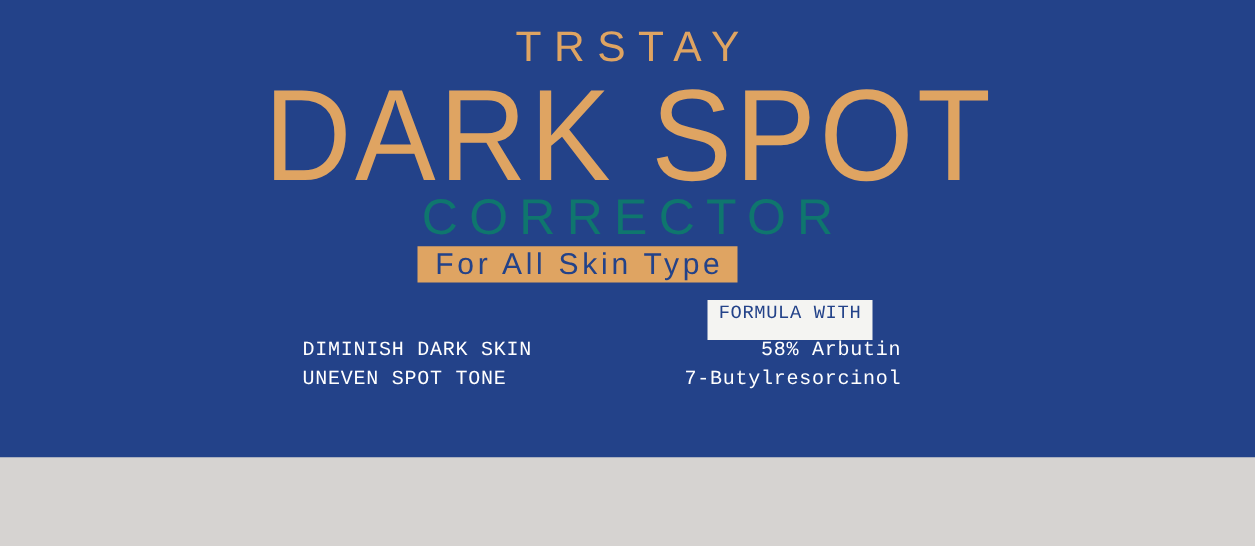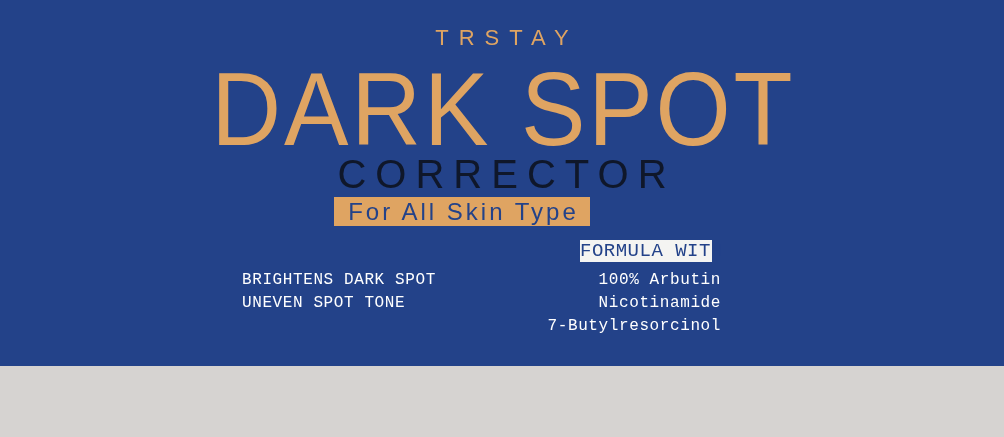--- a/index.html
+++ b/index.html
@@ -35,21 +35,21 @@
   }
   
   #brand {
     position: absolute;
     left: 0;
     top: 20px;
     width: 1004px;
     text-align: center;
     color: #dfa462;
     font-family: "Liberation Sans", sans-serif;
-    font-size: 22px;
+    font-size: 34px;
     font-weight: 400;
     letter-spacing: 10px;
     text-indent: 10px;
     line-height: 36px;
     white-space: pre;
   }
   
   #headline {
     position: absolute;
     left: 0;
@@ -67,21 +67,21 @@
     transform-origin: center top;
     white-space: pre;
   }
   
   #subhead {
     position: absolute;
     left: 0;
     top: 152px;
     width: 1004px;
     text-align: center;
-    color: #0f172a;
+    color: #0f766e;
     font-family: "Liberation Sans", sans-serif;
     font-size: 40px;
     font-weight: 400;
     letter-spacing: 9px;
     text-indent: 9px;
     line-height: 44px;
     white-space: pre;
   }
   
   #skin-band-wrap {
@@ -117,28 +117,28 @@
     font-family: "Liberation Mono", monospace;
     font-size: 16px;
     font-weight: 400;
     letter-spacing: 0.6px;
     line-height: 23px;
     white-space: pre;
   }
   
   #formula-badge {
     position: absolute;
-    left: 580px;
+    left: 566px;
     top: 240px;
     width: 132px;
-    height: 22px;
+    height: 32px;
     background: #f4f4f2;
     color: #234289;
     font-family: "Liberation Mono", monospace;
-    font-size: 19px;
+    font-size: 15px;
     font-weight: 400;
     letter-spacing: 0.5px;
     line-height: 22px;
     text-align: center;
     white-space: pre;
   }
   
   #ingredients {
     position: absolute;
     left: 481px;
@@ -167,27 +167,26 @@
 
   <div id="headline">DARK SPOT</div>
 
   <div id="subhead">CORRECTOR</div>
 
   <div id="skin-band-wrap">
     <div id="skin-band">For All Skin Type</div>
   </div>
 
   <div id="benefits">
-    <div class="benefit-line">BRIGHTENS DARK SPOT</div>
+    <div class="benefit-line">DIMINISH DARK SKIN</div>
     <div class="benefit-line">UNEVEN SPOT TONE</div>
   </div>
 
   <div id="formula-badge">FORMULA WITH</div>
 
   <div id="ingredients">
-    <div class="ingredient-line">100% Arbutin</div>
-    <div class="ingredient-line">Nicotinamide</div>
+    <div class="ingredient-line">58% Arbutin</div>
     <div class="ingredient-line">7-Butylresorcinol</div>
   </div>
 
   <div id="gray-band"></div>
 
 </div>
 
 </body></html>

